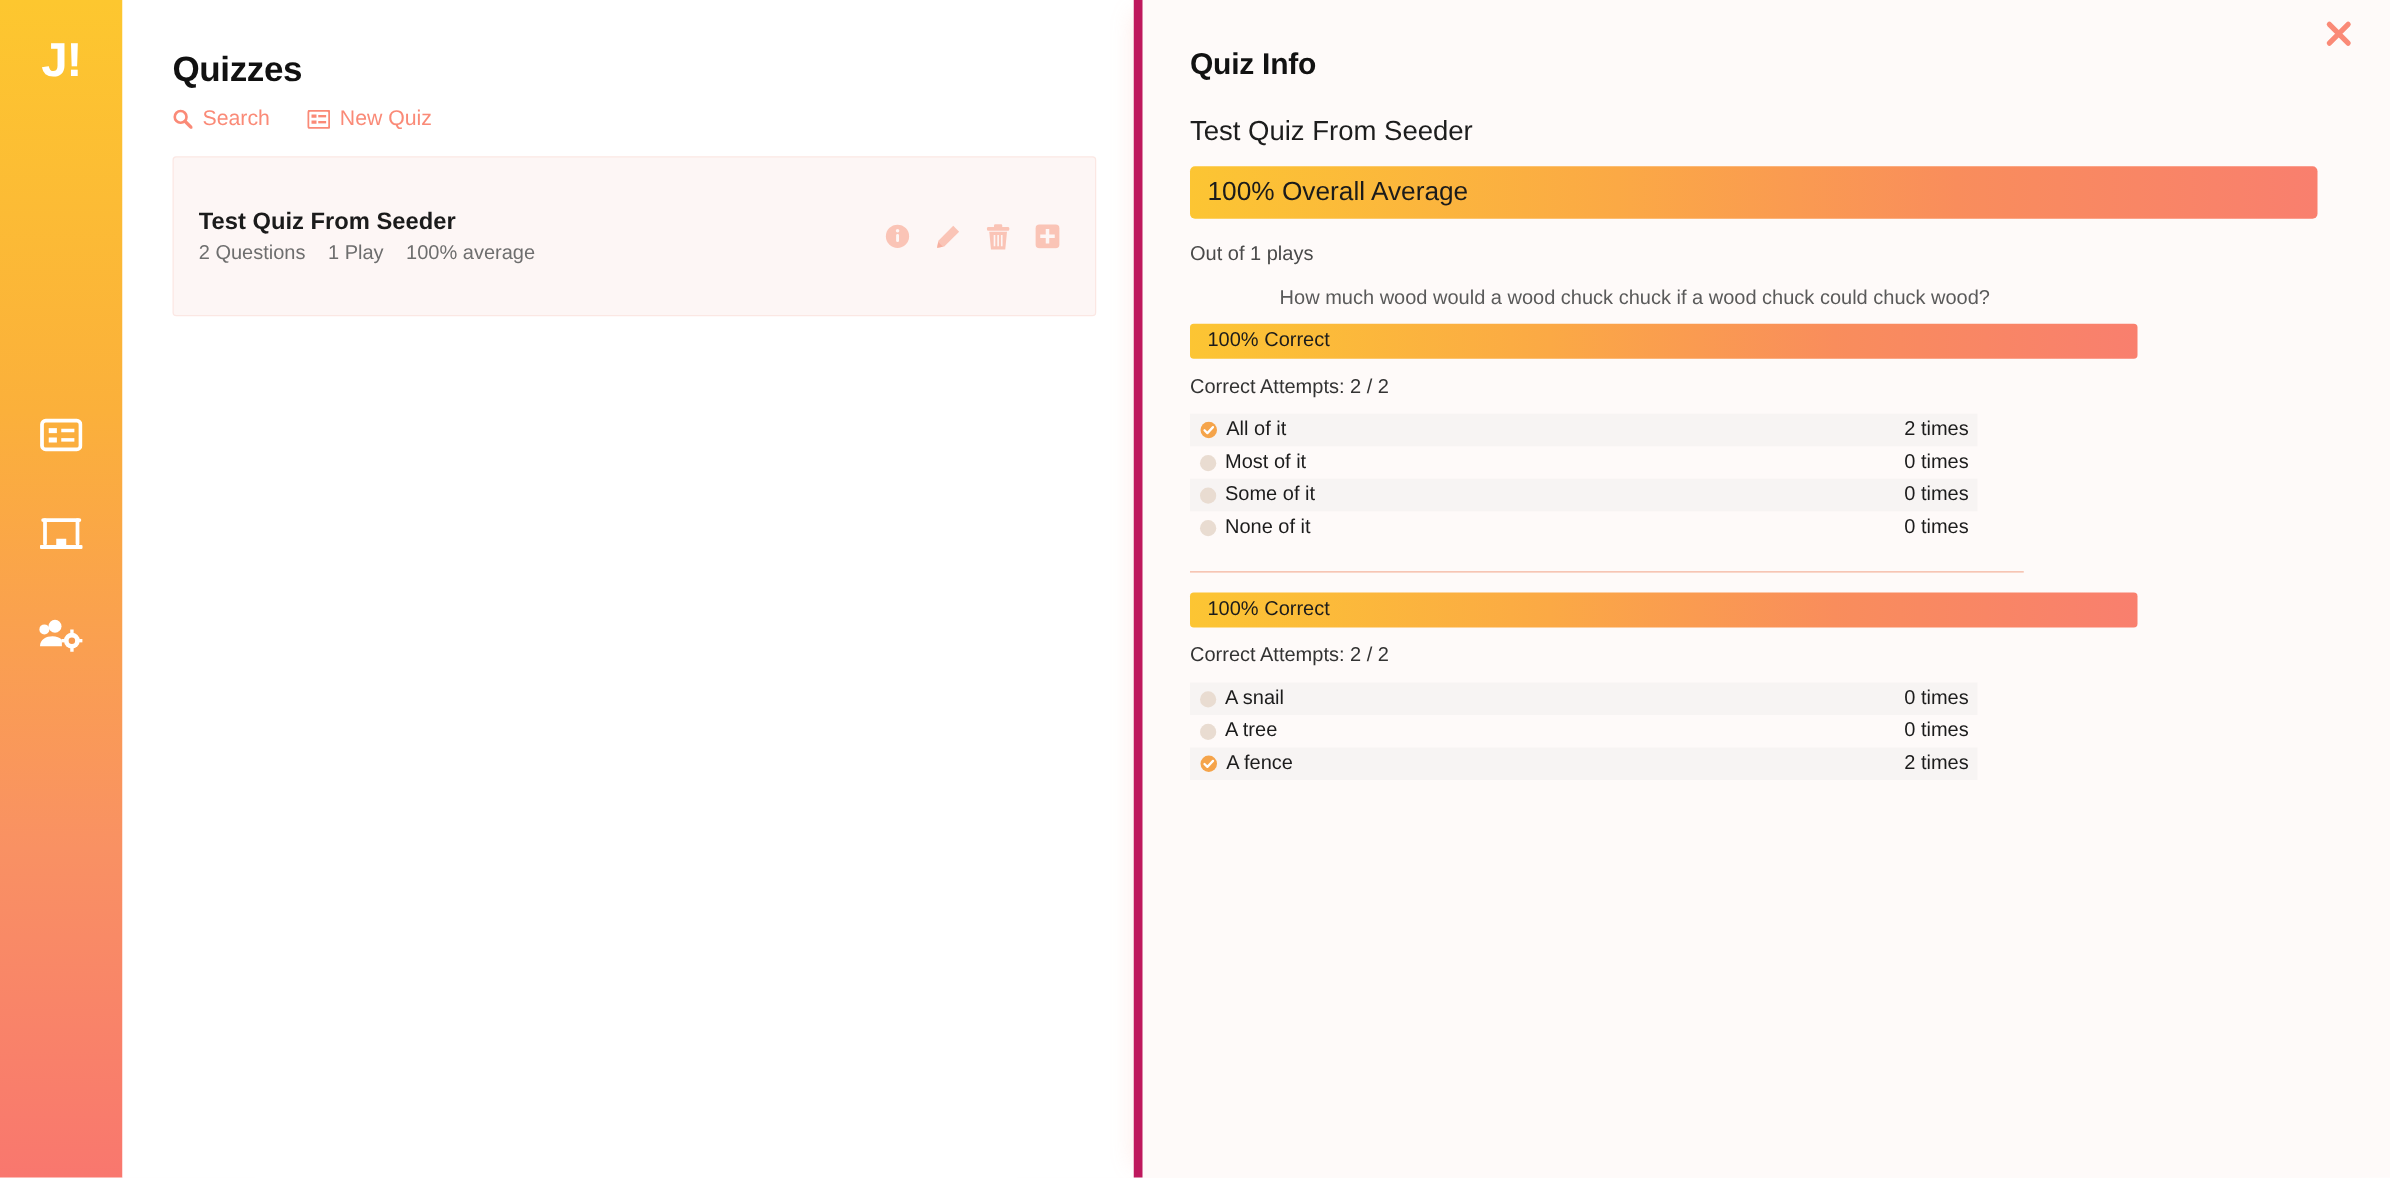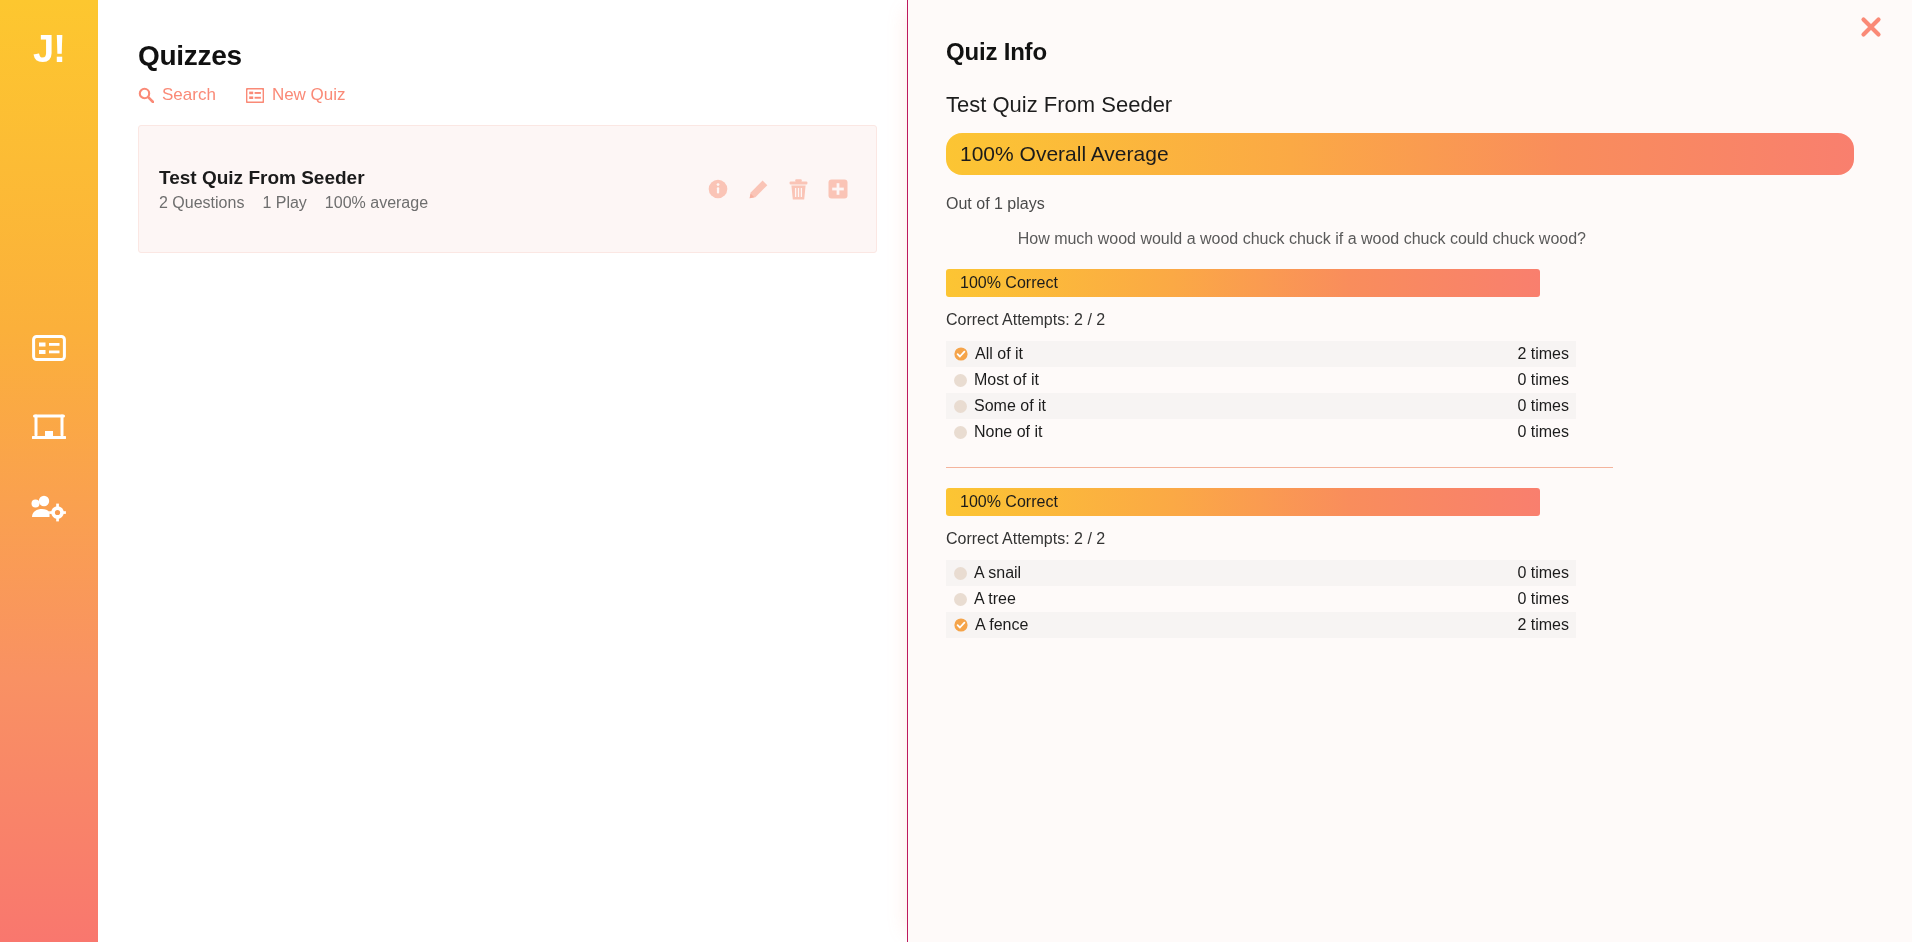--- a/index.html
+++ b/index.html
@@ -142,21 +142,21 @@
   
   .panel {
     width: 1005px;
     min-width: 1005px;
     height: 942px;
     background: #fefaf9;
     box-sizing: border-box;
     padding: 30px 58px 0 38px;
     position: relative;
     box-shadow: -10px 0 18px -10px rgba(250, 160, 140, 0.22);
-    border-left: 1px solid #be185d;
+    border-left: 7px solid #be185d;
     overflow: hidden;
   }
   .panel-close {
     position: absolute;
     top: 14px;
     right: 26px;
     width: 30px;
     height: 30px;
     display: flex;
     align-items: center;
@@ -171,35 +171,35 @@
     letter-spacing: -0.2px;
   }
   .panel-quiz-name {
     font-size: 22px;
     color: #1d1d1d;
     margin: 26px 0 0 0;
   }
   .gradient-bar {
     margin-top: 15px;
     height: 42px;
-    border-radius: 16px;
+    border-radius: 4px;
     background: linear-gradient(90deg, #fcc533 0%, #fba945 38%, #f98d5c 68%, #f97f6e 100%);
     display: flex;
     align-items: center;
     padding-left: 14px;
     box-sizing: border-box;
     font-size: 21px;
     color: #1b1b1b;
   }
   .gradient-bar.small {
     height: 28px;
     font-size: 16px;
-    margin-top: 20px;
+    margin-top: 10px;
     border-radius: 3px;
-    width: 594px;
+    width: 758px;
   }
   .panel-subtext {
     font-size: 16px;
     color: #4a4a4a;
     margin-top: 20px;
   }
   .section-head {
     font-size: 22px;
     font-weight: bold;
     color: #141414;

